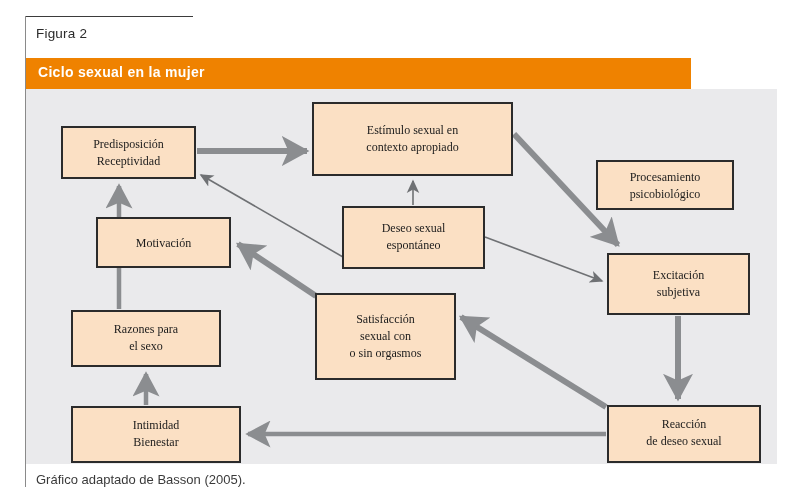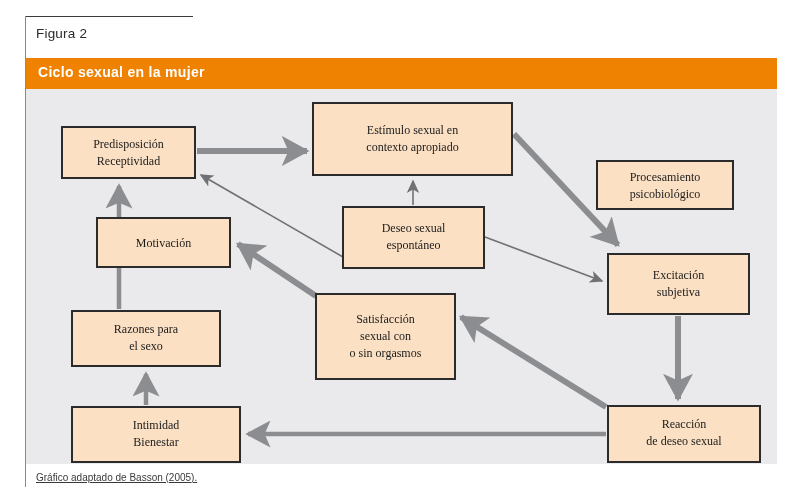--- a/index.html
+++ b/index.html
@@ -4,26 +4,26 @@
 <style>
   html,body{margin:0;padding:0;background:#ffffff;}
   body{width:800px;height:503px;font-family:"Liberation Sans",sans-serif;overflow:hidden;}
   #root{position:relative;width:800px;height:503px;background:#ffffff;padding-left:16px;}
 
   .topline{position:absolute;left:25px;top:16px;width:168px;height:0;border-top:1px solid #3b3b3b;}
   .leftline{position:absolute;left:25px;top:16px;width:0;height:471px;border-left:1px solid #8a8a8a;}
 
   .figlabel{position:absolute;left:36px;top:26px;font-size:13.5px;color:#2b2b2b;letter-spacing:.2px;}
 
-  .band{position:absolute;left:26px;top:58px;width:751px;height:31px;background:#ef8200;}
+  .band{position:absolute;left:26px;top:58px;width:665px;height:31px;background:#ef8200;}
   .band-title{position:absolute;left:12px;top:6px;font-size:14px;font-weight:bold;color:#ffffff;letter-spacing:.3px;}
 
   .panel{position:absolute;left:26px;top:89px;width:751px;height:375px;background:#eaeaec;}
 
-  .caption{position:absolute;left:36px;top:472px;font-size:10px;color:#3a3a3a;text-decoration:underline;}
+  .caption{position:absolute;left:36px;top:472px;font-size:13px;color:#3a3a3a;}
 
   svg.diagram{position:absolute;left:26px;top:89px;width:751px;height:375px;}
 
   .nbox{fill:#fbe0c4;stroke:#2b2b2b;stroke-width:2;}
   .ntext{font-family:"Liberation Serif",serif;font-size:12px;fill:#1b1b1b;text-anchor:middle;}
   .thin{stroke:#6f7174;stroke-width:1.6;fill:none;}
   .thick{stroke:#8b8d90;stroke-width:6;fill:none;}
   .med{stroke:#8b8d90;stroke-width:4.5;fill:none;}
 </style>
 </head>

